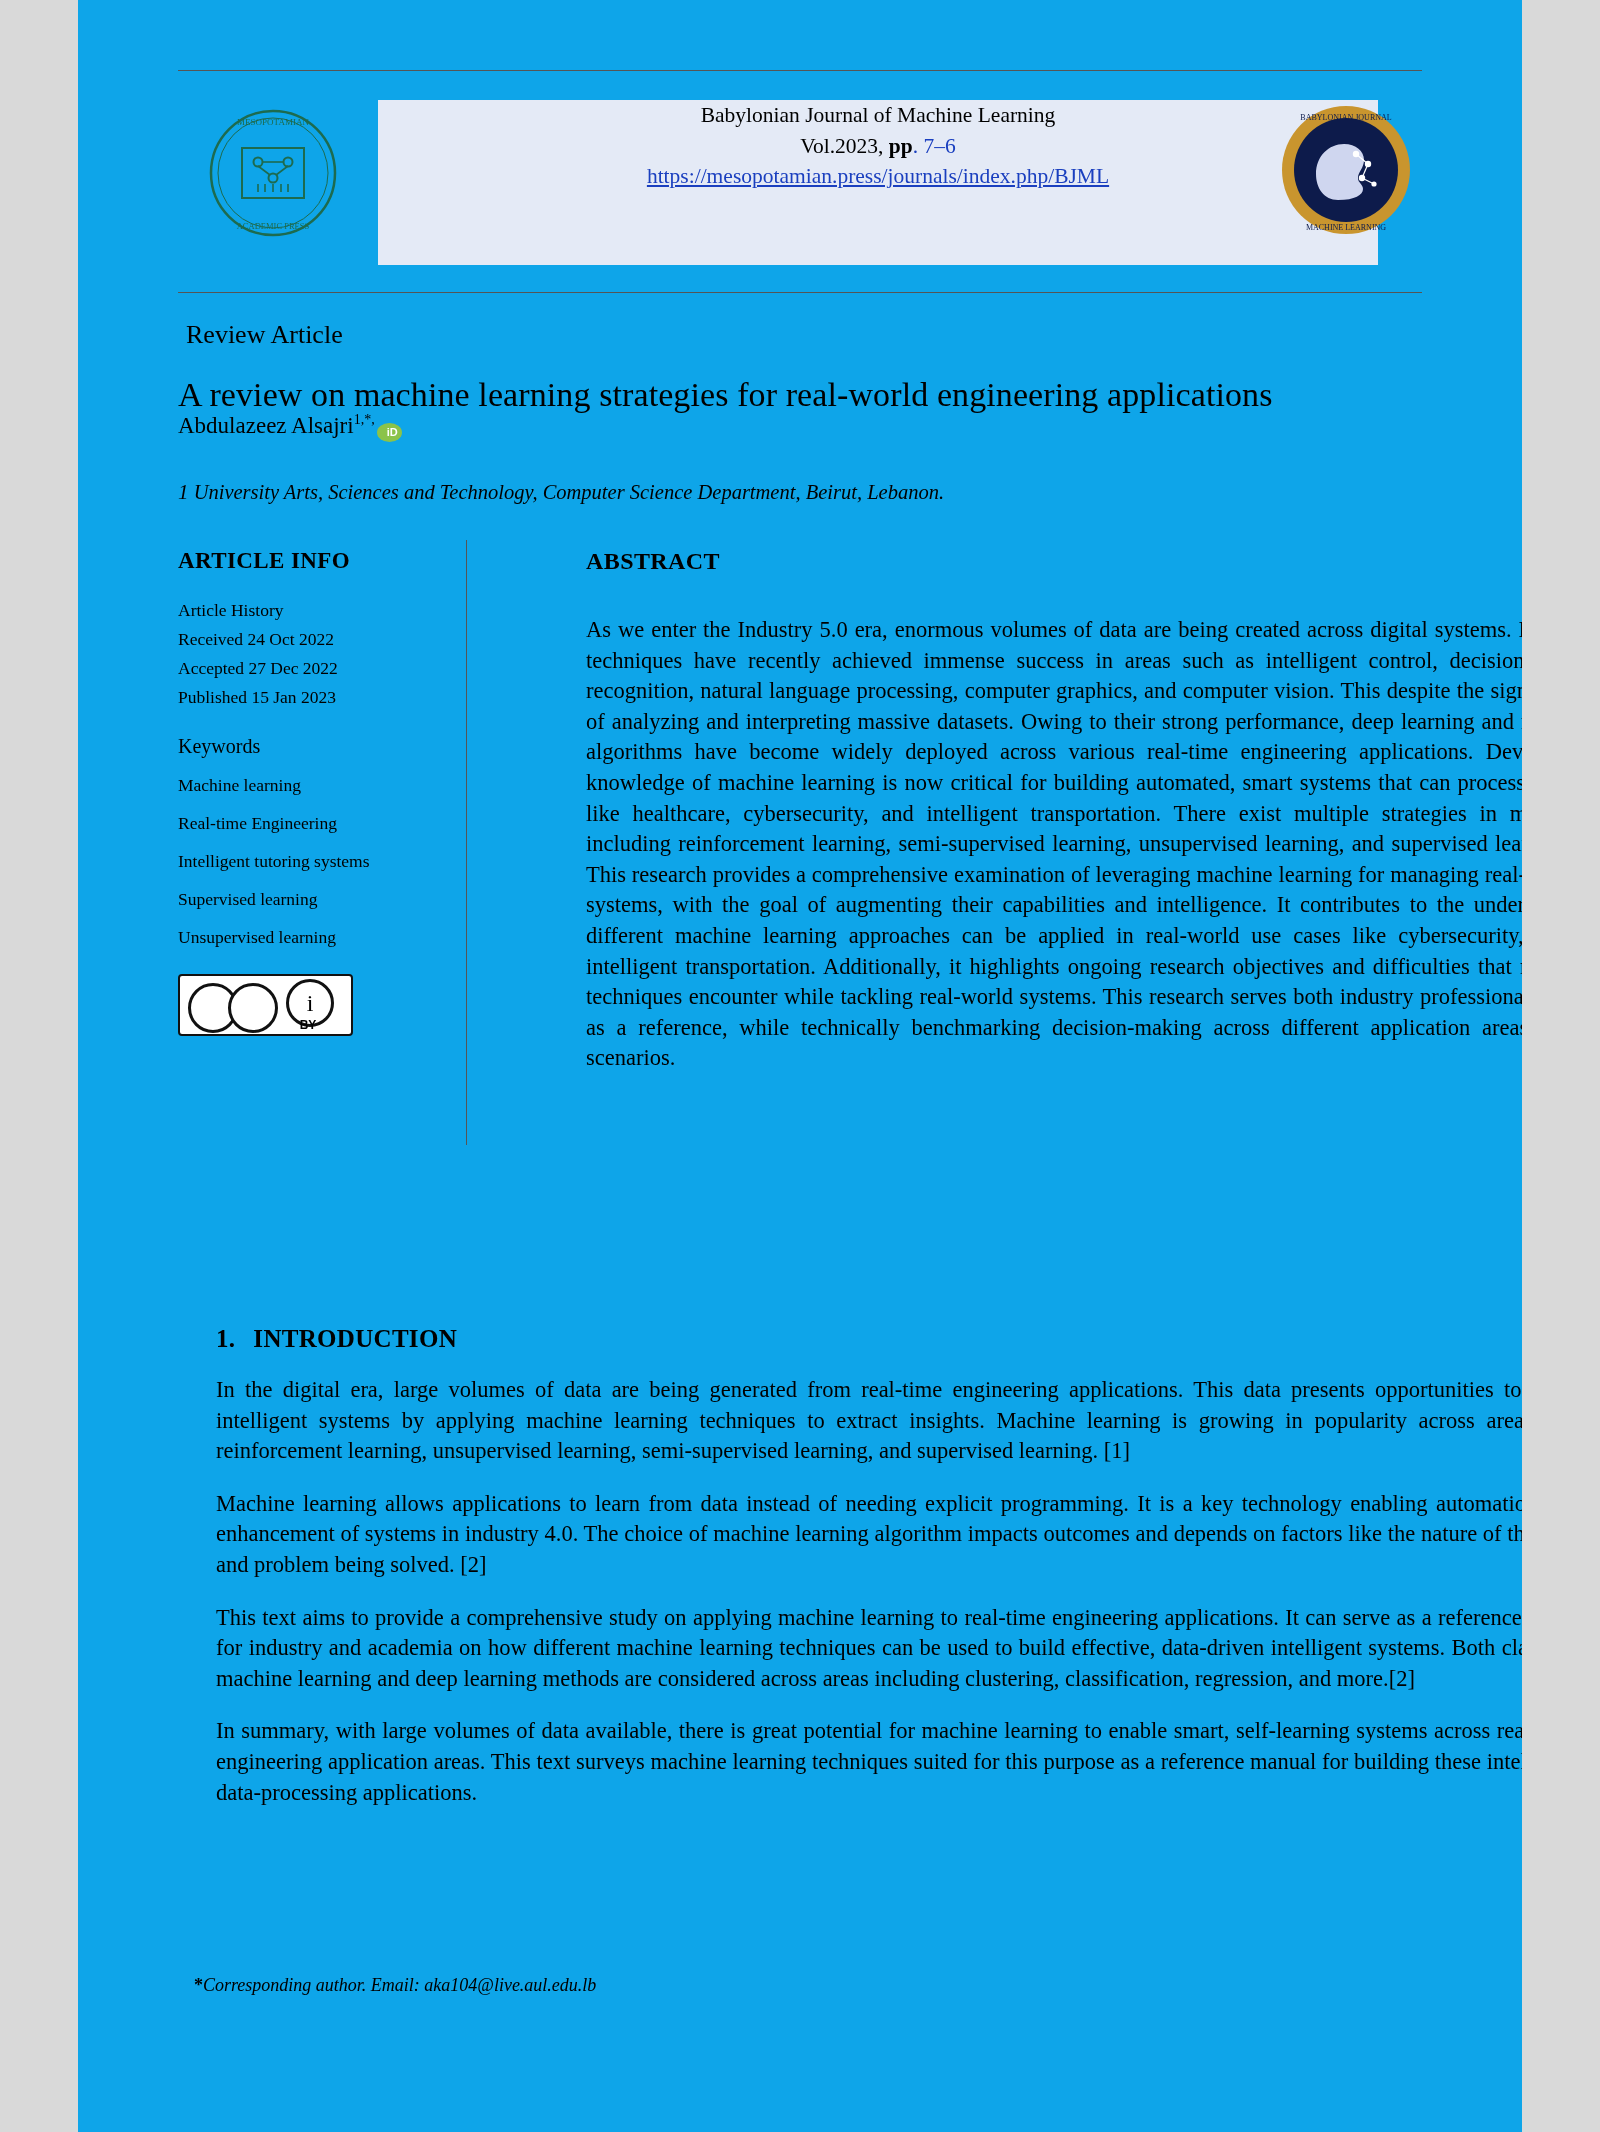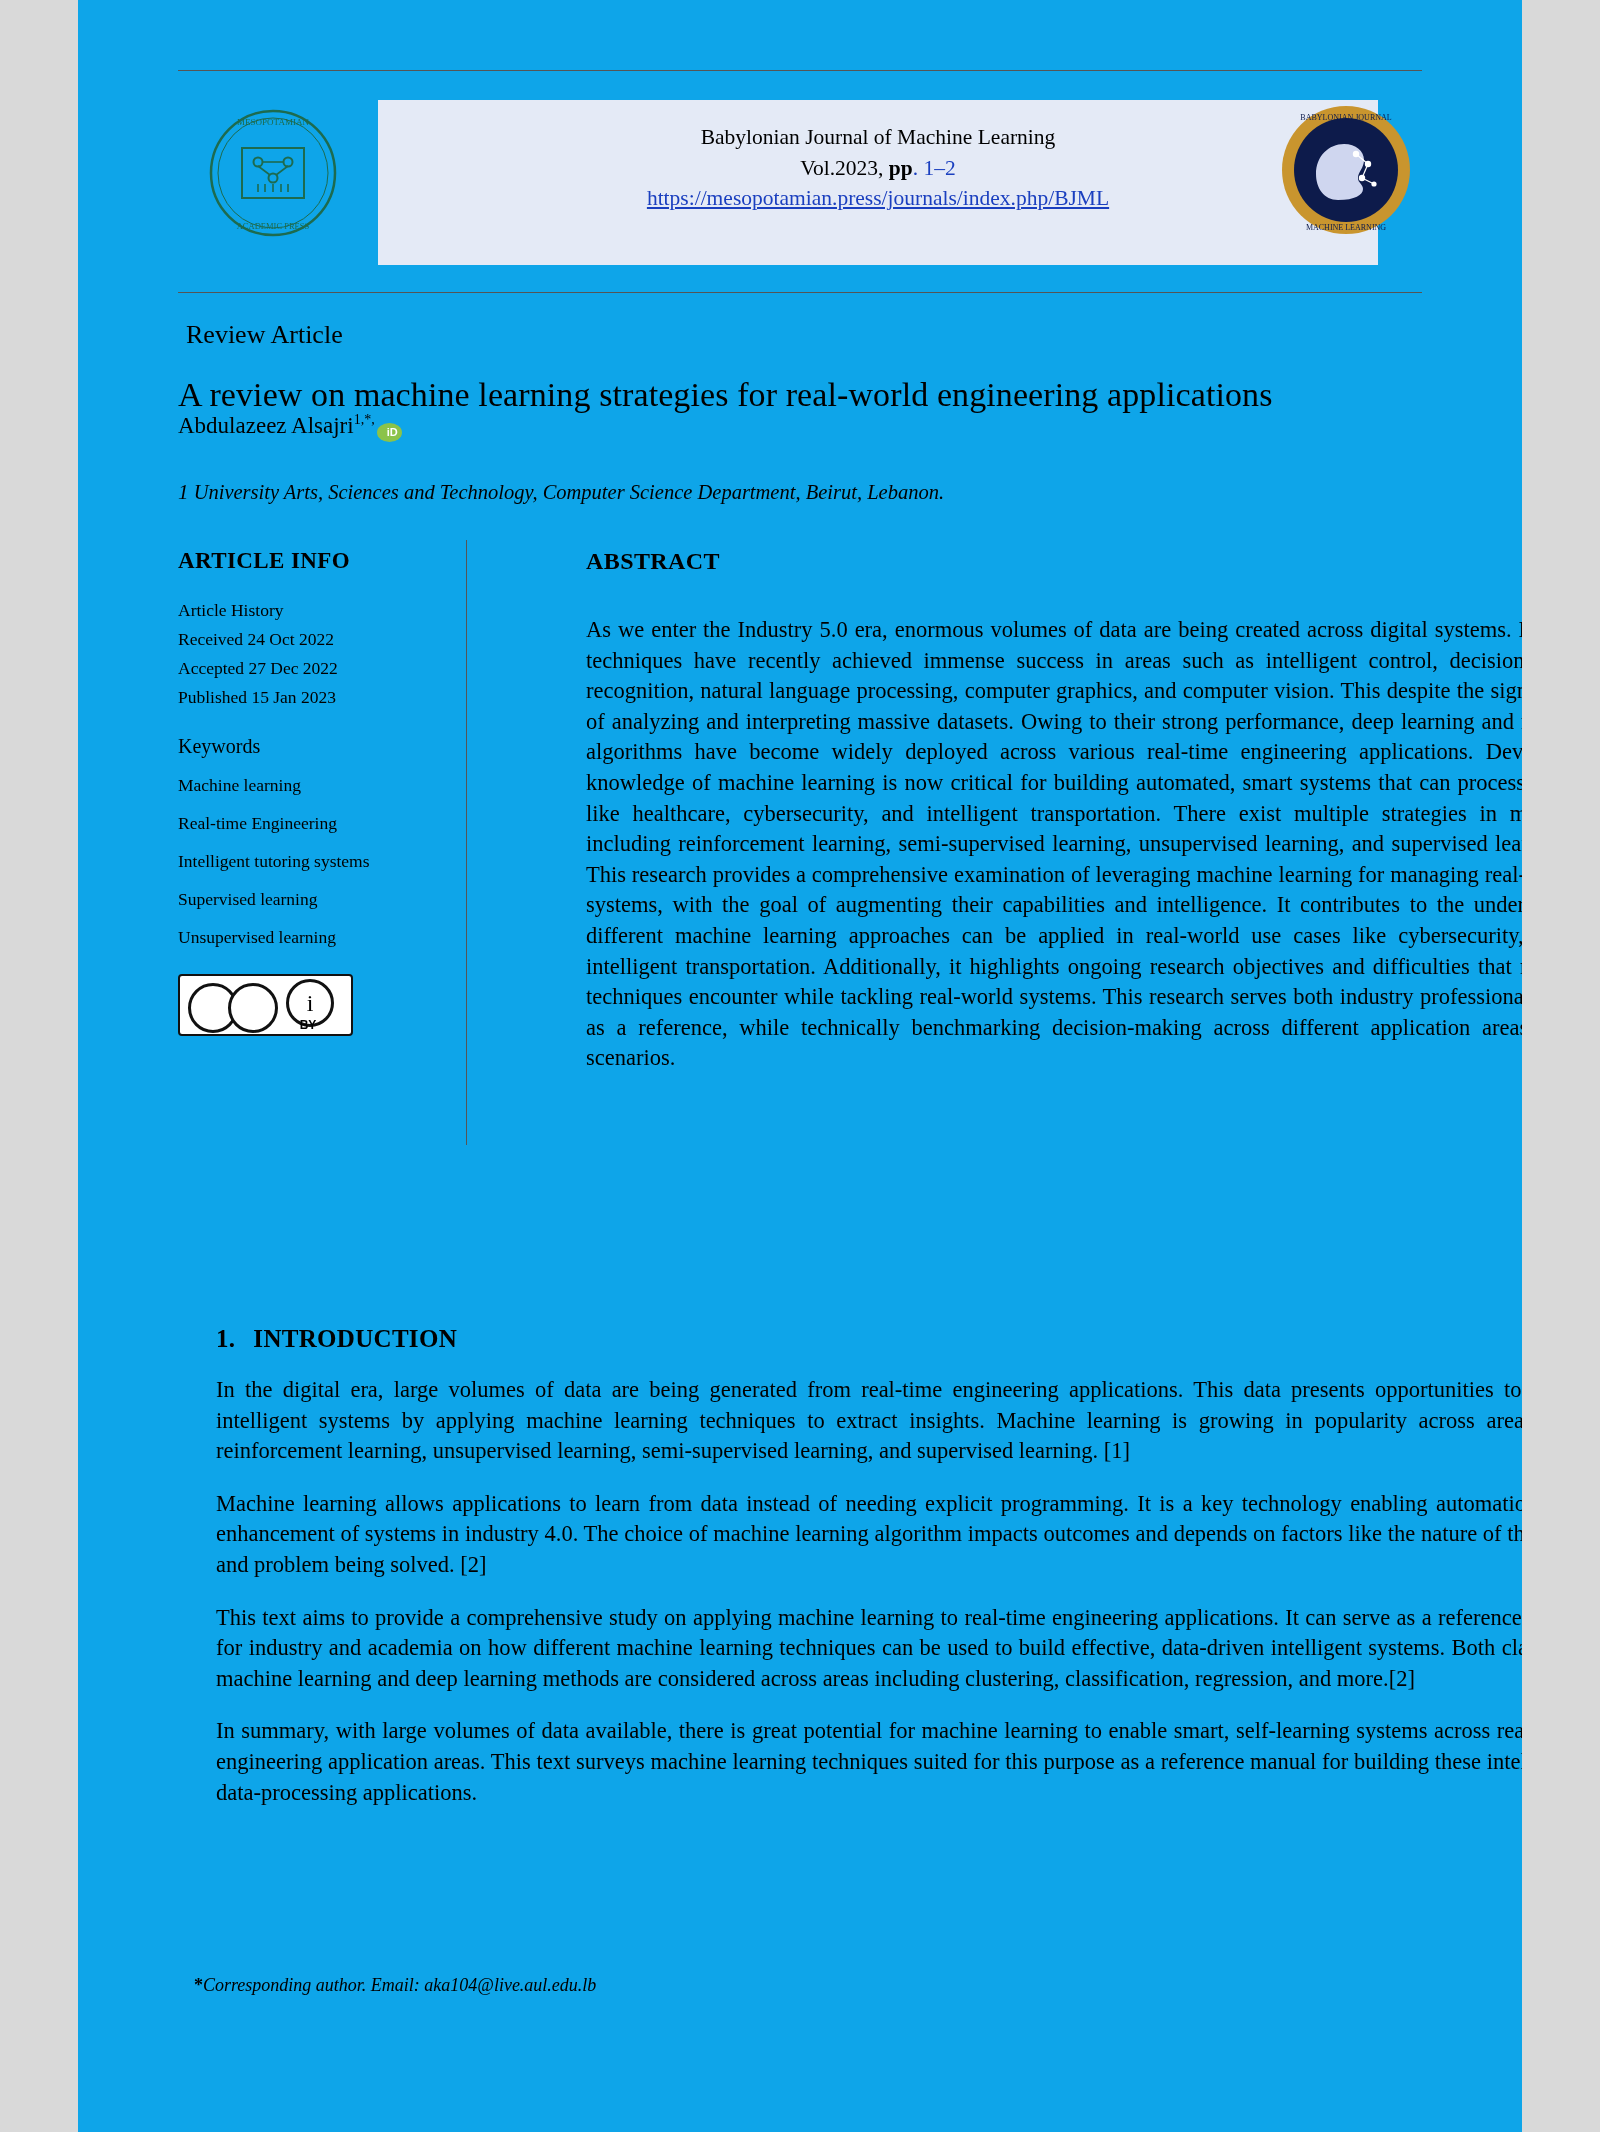--- a/index.html
+++ b/index.html
@@ -44,21 +44,20 @@
   }
   .header-band {
     position: absolute;
     left: 200px;
     width: 1000px;
     top: 100px;
     height: 165px;
     background: #e4eaf6;
     text-align: center;
     box-sizing: border-box;
-    padding-top: 22px;
     font-size: 21.5px;
     line-height: 1.42;
     color: #000;
   }
   .header-band a {
     color: #1a3fbf;
     text-decoration: underline;
   }
   .issn {
     color: #1a3fbf;
@@ -281,21 +280,21 @@
         <line x1="55" y1="54" x2="75" y2="54" stroke="#1d6b4f" stroke-width="1.6"></line>
         <path d="M50 76 v8 M57 76 v8 M65 76 v8 M73 76 v8 M80 76 v8" stroke="#1d6b4f" stroke-width="1.6" fill="none"></path>
         <text x="65" y="17" font-size="9" fill="#1d6b4f" text-anchor="middle" font-family="Liberation Serif, serif">MESOPOTAMIAN</text>
         <text x="65" y="121" font-size="8.5" fill="#1d6b4f" text-anchor="middle" font-family="Liberation Serif, serif">ACADEMIC PRESS</text>
       </svg>
     </div>
 
     <div class="header-band">
       <div>Babylonian Journal of Machine Learning</div>
       <div>
-        <span>Vol.2023, </span><span class="hdr-bold">pp</span><span class="issn">. 1–2</span>
+        <span>Vol.2023, </span><span class="hdr-bold">pp</span><span class="issn">. 7–6</span>
       </div>
       <div>
         <a href="#">https://mesopotamian.press/journals/index.php/BJML</a>
       </div>
     </div>
 
     <div class="logo-right">
       <svg width="132" height="132" viewBox="0 0 132 132">
         <circle cx="66" cy="66" r="64" fill="#c9952e"></circle>
         <circle cx="66" cy="66" r="52" fill="#0d1b4b"></circle>

